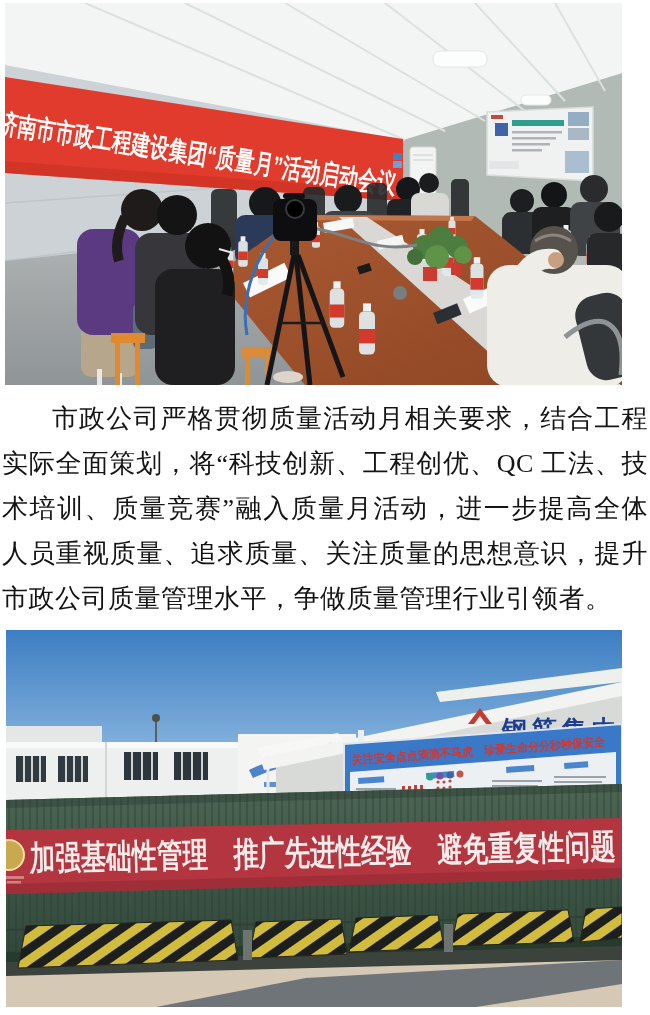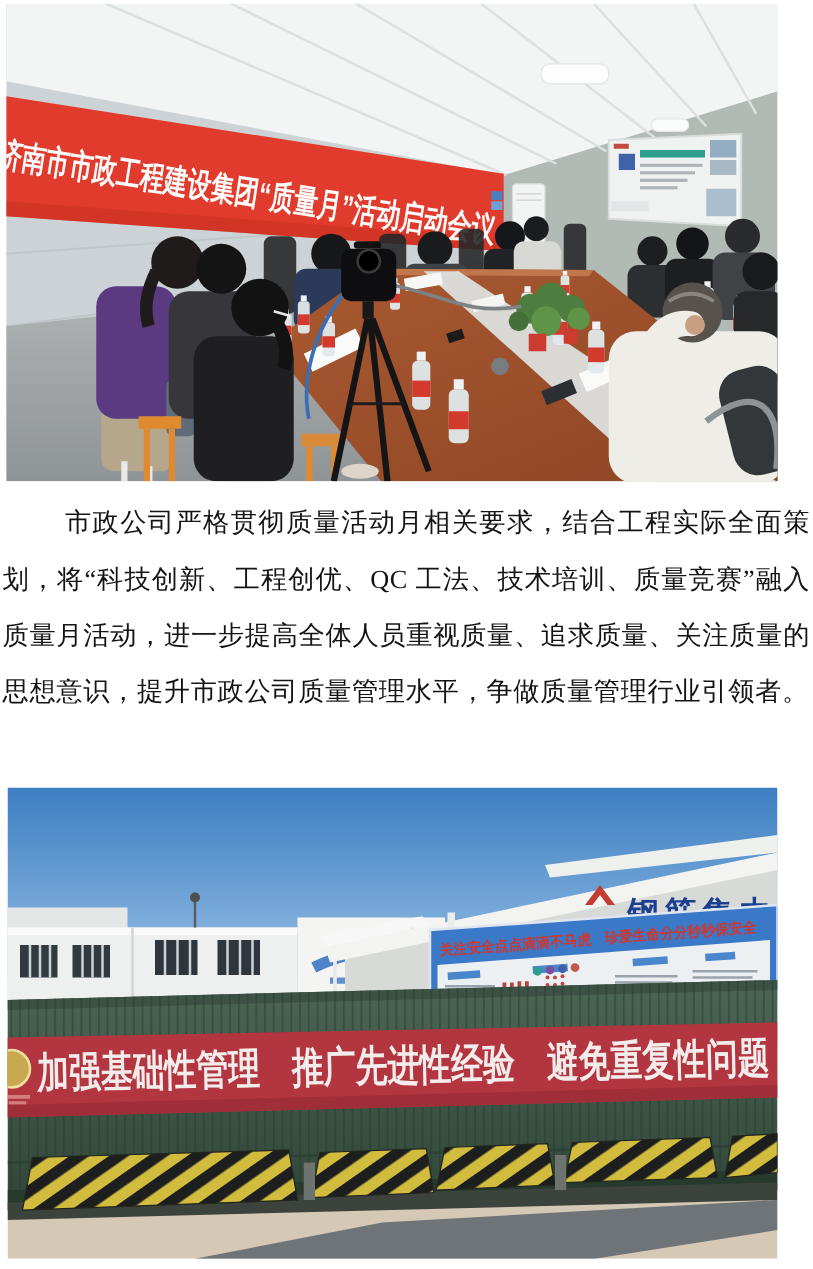--- a/index.html
+++ b/index.html
@@ -3,21 +3,21 @@
 <meta charset="utf-8">
 <style>
   html,body{margin:0;padding:0;background:#ffffff;}
   .page{position:relative;width:650px;height:1015px;background:#fff;overflow:hidden;
         font-family:"Liberation Serif","DejaVu Serif",serif;}
   .photo{position:absolute;margin:0;padding:0;line-height:0;}
   .photo svg{display:block;width:100%;height:100%;}
   .photo-top{left:5px;top:3px;width:617px;height:382px;}
   .photo-bottom{left:6px;top:630px;width:616px;height:377px;}
   .body-text{position:absolute;left:2px;top:396px;width:646px;margin:0;
-             font-size:21px;line-height:45px;color:#141414;
+             font-size:26px;line-height:45px;color:#141414;
              text-align:justify;text-indent:50px;letter-spacing:0.5px;}
   text{font-family:"Liberation Sans","DejaVu Sans",sans-serif;}
 </style>
 </head>
 <body>
 
 <div class="page">
 
   <figure class="photo photo-top">
     <svg viewBox="0 0 617 382" preserveAspectRatio="none">

